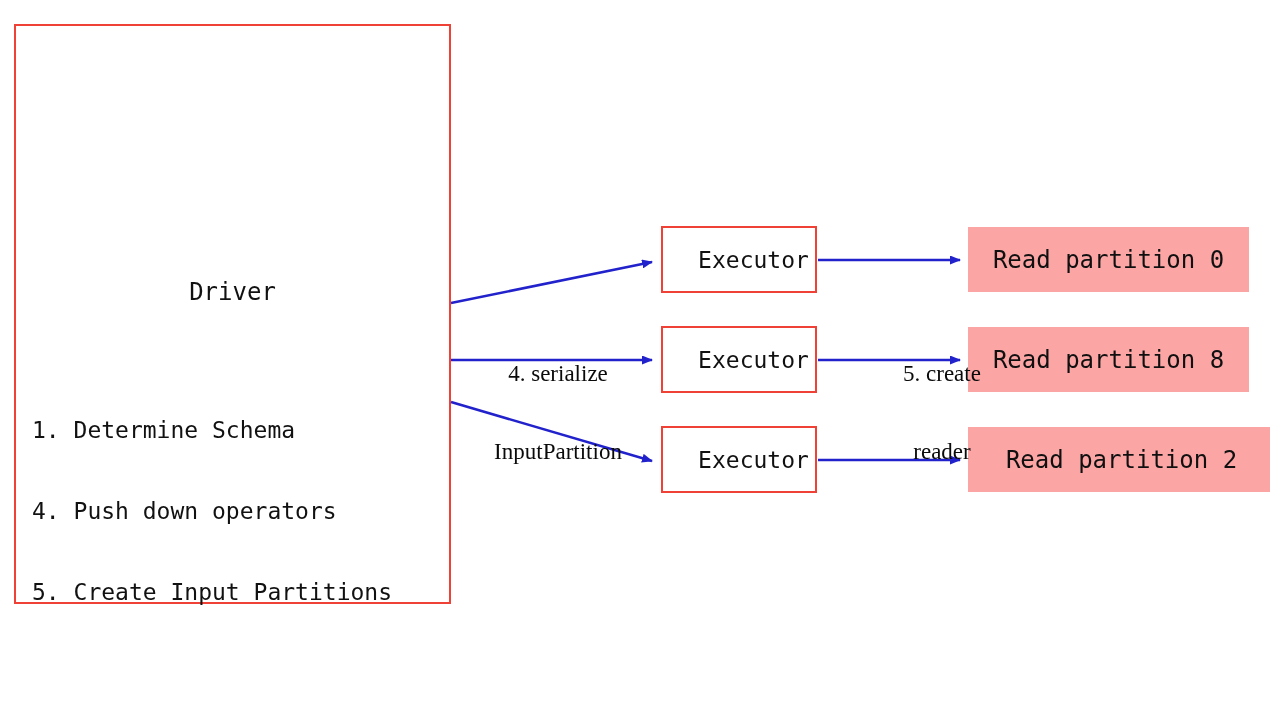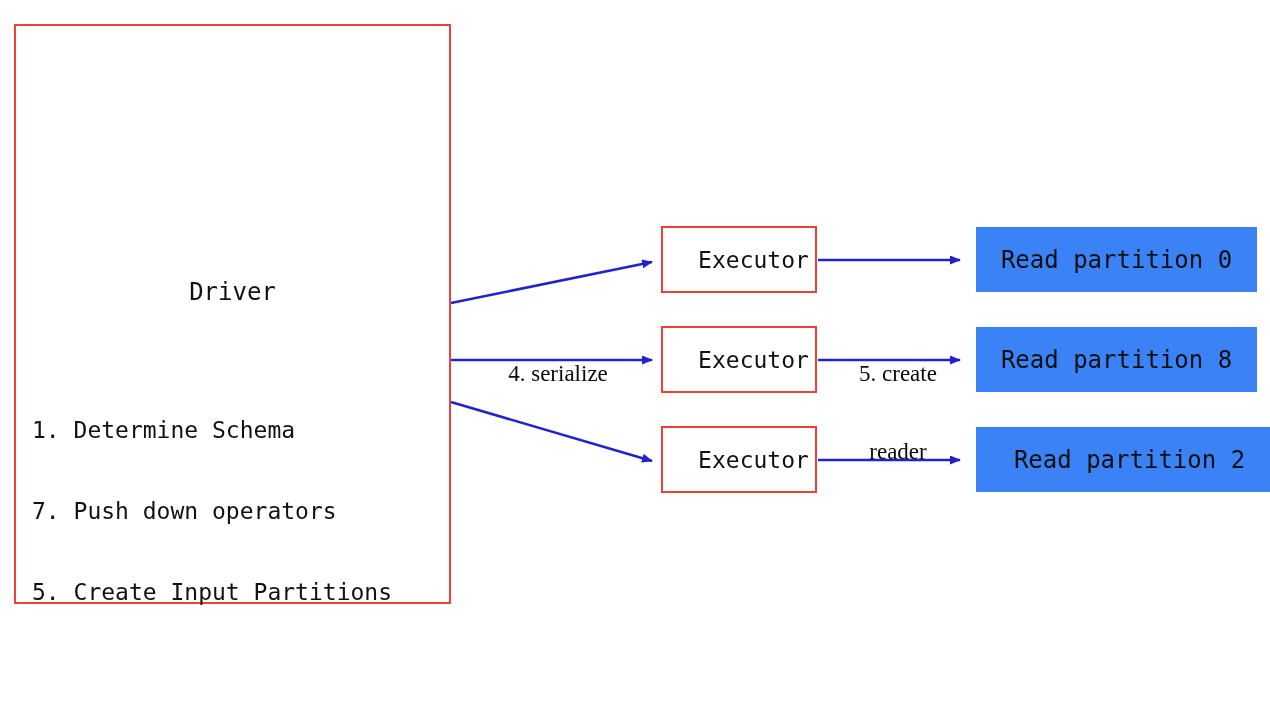--- a/index.html
+++ b/index.html
@@ -62,26 +62,25 @@
     background: #ffffff;
     font-family: "DejaVu Sans Mono", "Liberation Mono", monospace;
     font-size: 23px;
     color: #111111;
     white-space: pre;
     padding-left: 29px;
   }
 
   .partition-box {
     border: none;
-    background: #3b82f6;
+    background: #fca5a5;
     font-family: "DejaVu Sans Mono", "Liberation Mono", monospace;
     font-size: 24px;
     color: #101010;
     white-space: pre;
-    margin-left: 8px;
   }
 
   
   .arrow-label {
     position: absolute;
     font-family: "Liberation Serif", "DejaVu Serif", serif;
     font-size: 23px;
     line-height: 26px;
     color: #0a0a0a;
     text-align: center;
@@ -101,21 +100,21 @@
 </style>
 </head>
 <body>
 
 <div id="canvas">
 
   <div class="box driver-box" style="left:14px; top:24px; width:437px; height:580px;">
     <div class="driver-title">Driver</div>
     <div class="driver-steps">
       <div>1. Determine Schema</div>
-      <div>7. Push down operators</div>
+      <div>4. Push down operators</div>
       <div>5. Create Input Partitions</div>
     </div>
   </div>
 
   <div class="box executor-box" style="left:661px; top:226px; width:156px; height:67px;">
     <span>Executor</span>
   </div>
 
   <div class="box executor-box" style="left:661px; top:326px; width:156px; height:67px;">
     <span>Executor</span>
@@ -152,20 +151,21 @@
 
     <line x1="818" y1="260" x2="960" y2="260" stroke="#2222cc" stroke-width="2.6" marker-end="url(#ah)"></line>
 
     <line x1="818" y1="360" x2="960" y2="360" stroke="#2222cc" stroke-width="2.6" marker-end="url(#ah)"></line>
 
     <line x1="818" y1="460" x2="960" y2="460" stroke="#2222cc" stroke-width="2.6" marker-end="url(#ah)"></line>
   </svg>
 
   <div class="arrow-label" style="left:470px; top:309px; width:176px;">
     <div>4. serialize</div>
+    <div>InputPartition</div>
   </div>
 
-  <div class="arrow-label" style="left:832px; top:309px; width:132px;">
+  <div class="arrow-label" style="left:876px; top:309px; width:132px;">
     <div>5. create</div>
     <div>reader</div>
   </div>
 
 </div>
 
 </body></html>

